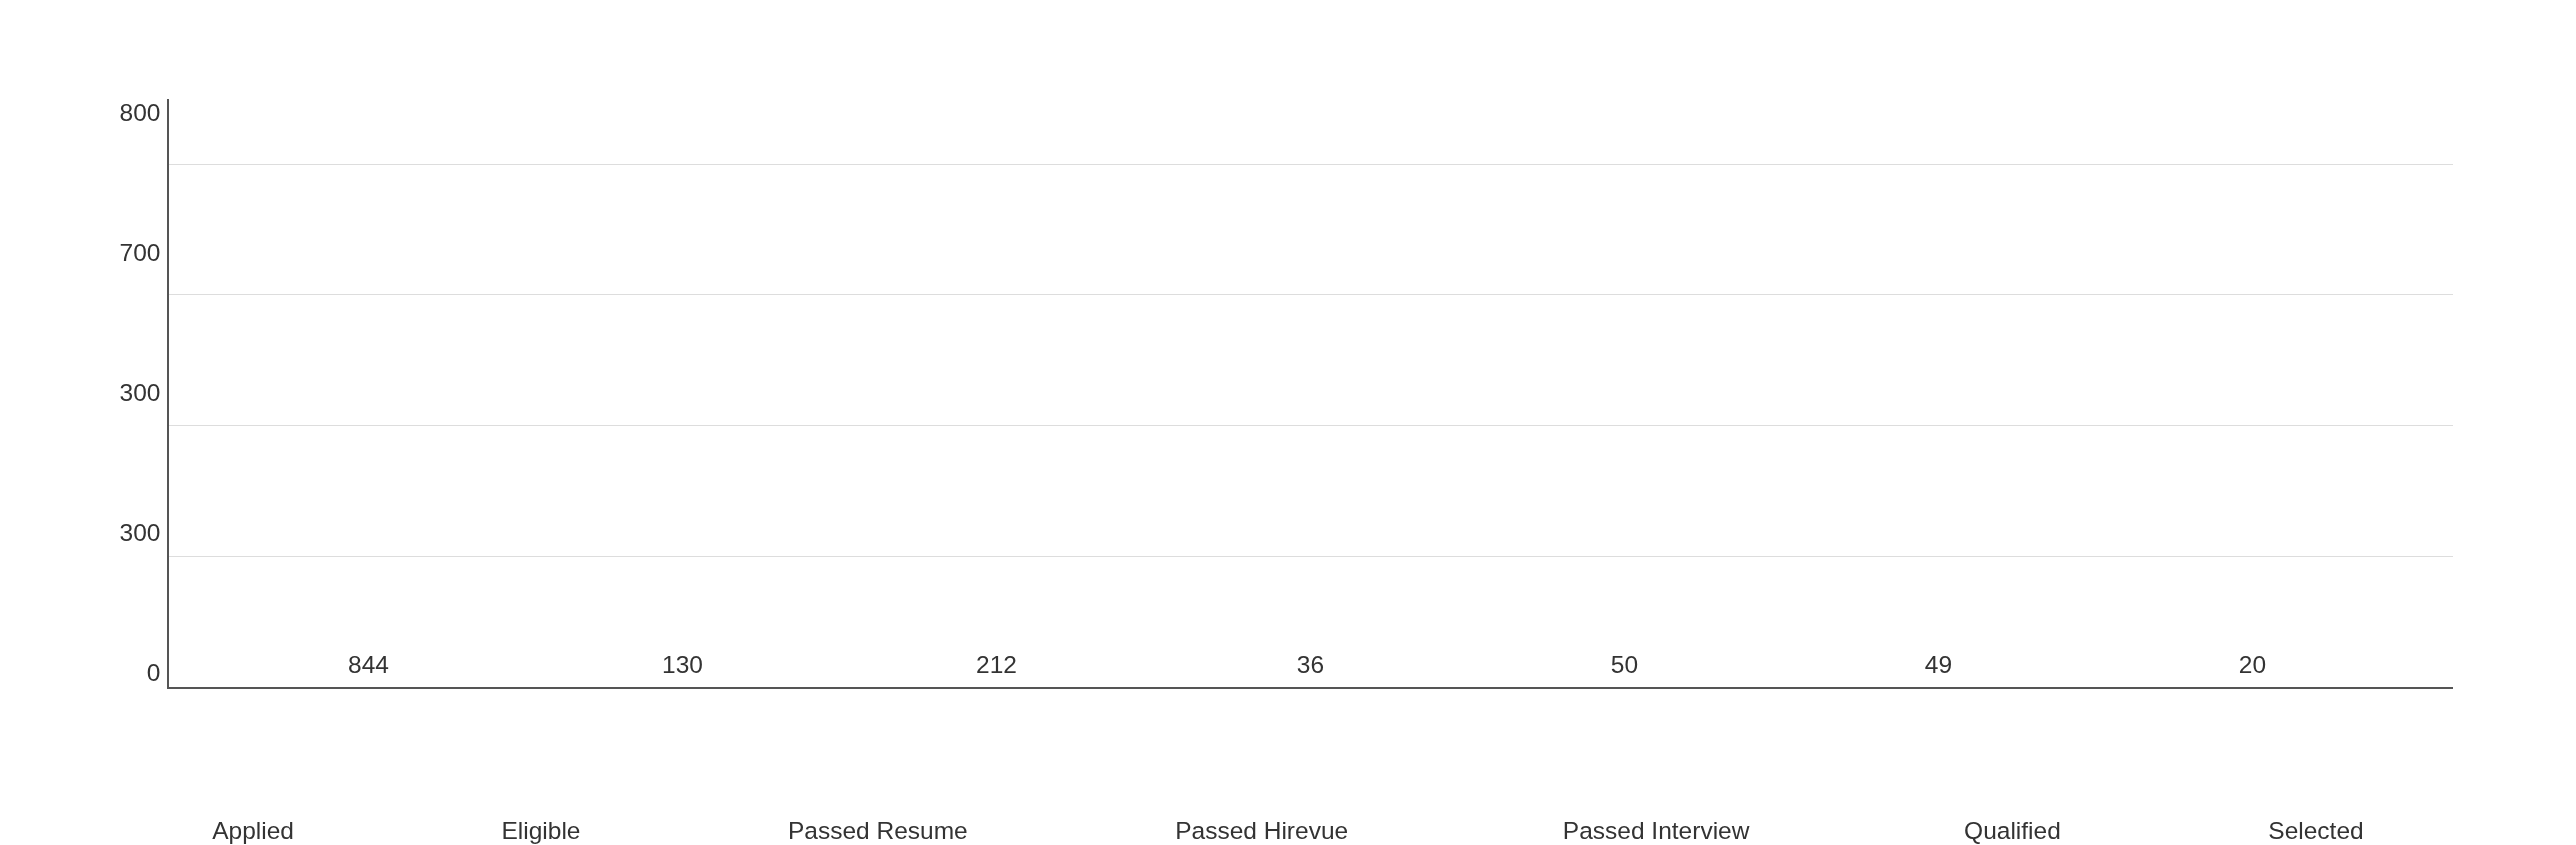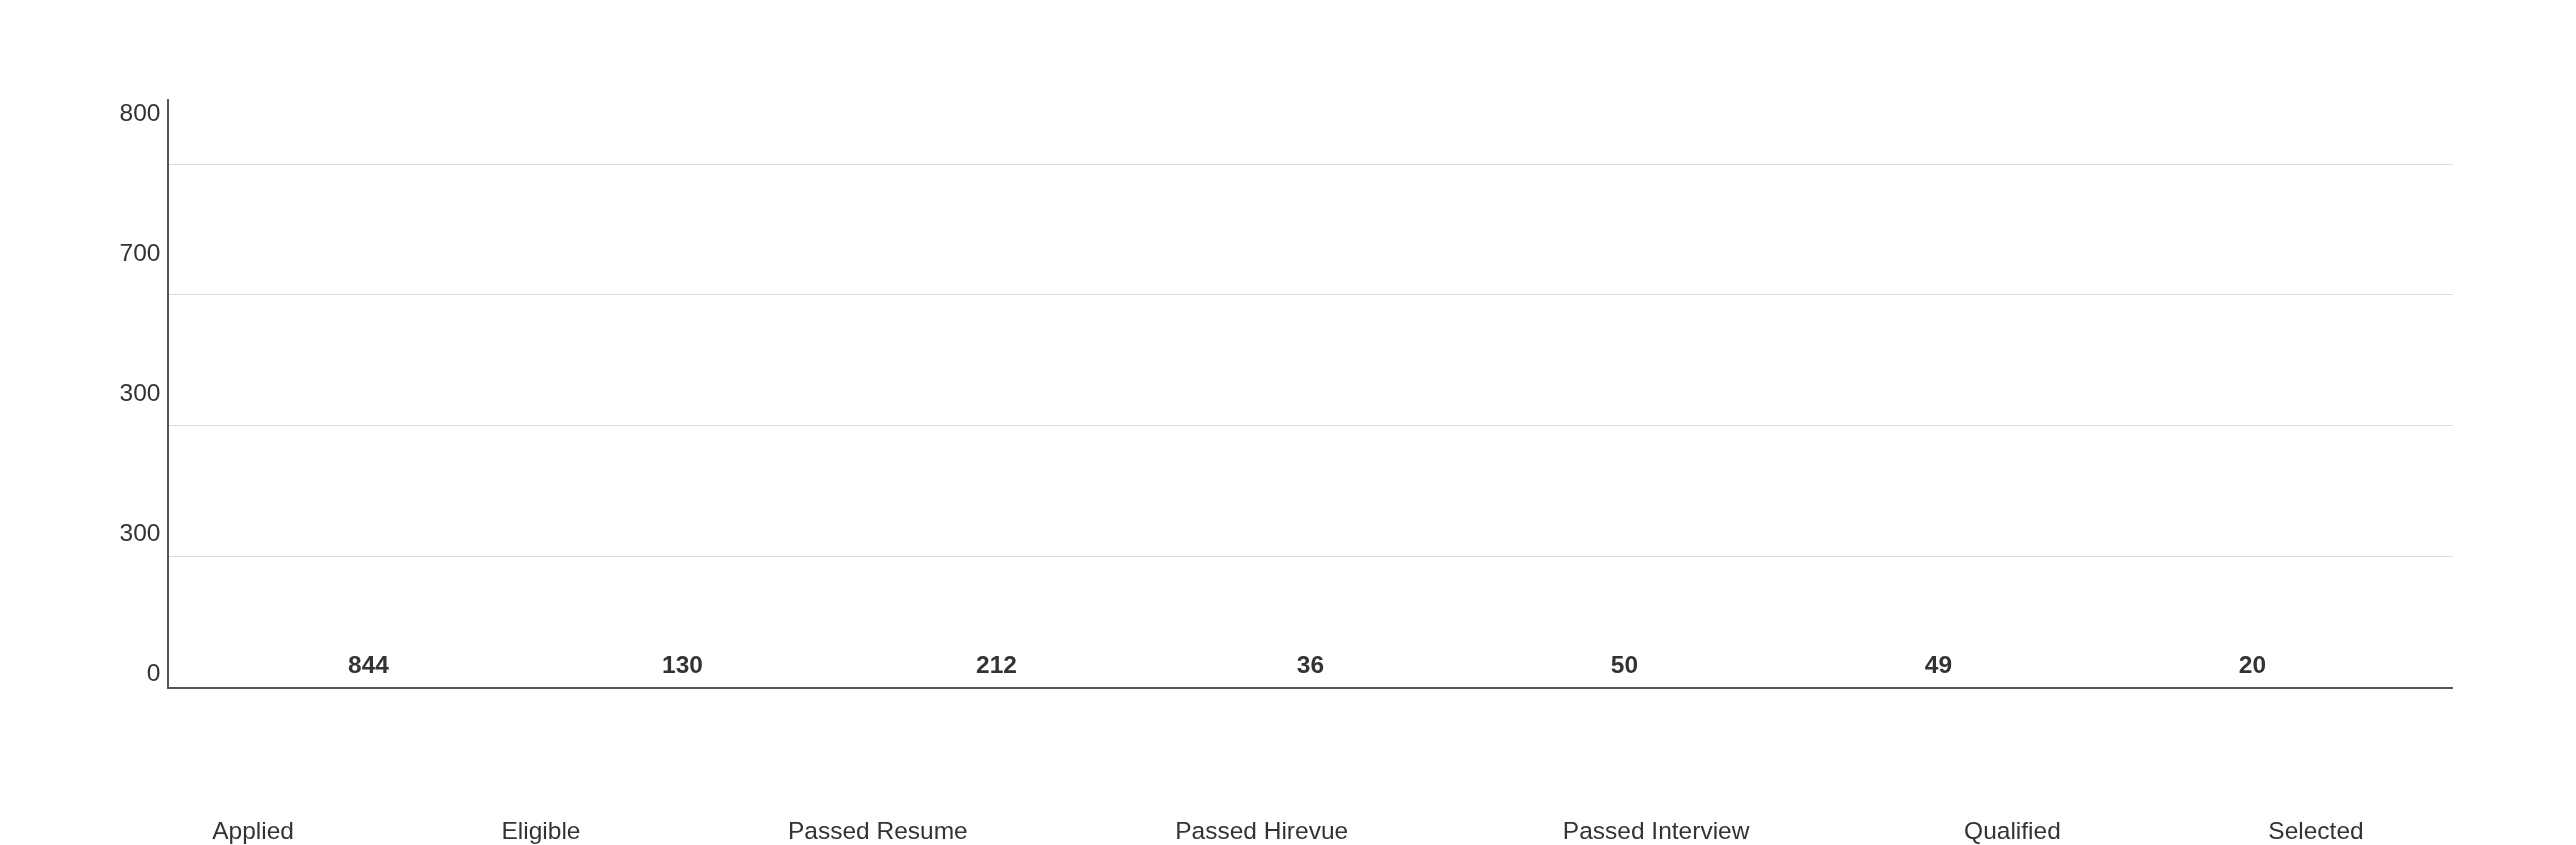--- a/index.html
+++ b/index.html
@@ -74,21 +74,20 @@
     .bars-container {
       position: absolute;
       bottom: 0;
       left: 0;
       right: 0;
       top: 0;
       display: flex;
       align-items: flex-end;
       justify-content: space-around;
       padding: 0 43px;
-      font-weight: bold;
     }
     .bar-group {
       display: flex;
       flex-direction: column;
       align-items: center;
       position: relative;
     }
     .bar {
       background: #5b9bd5;
       width: 144px;

